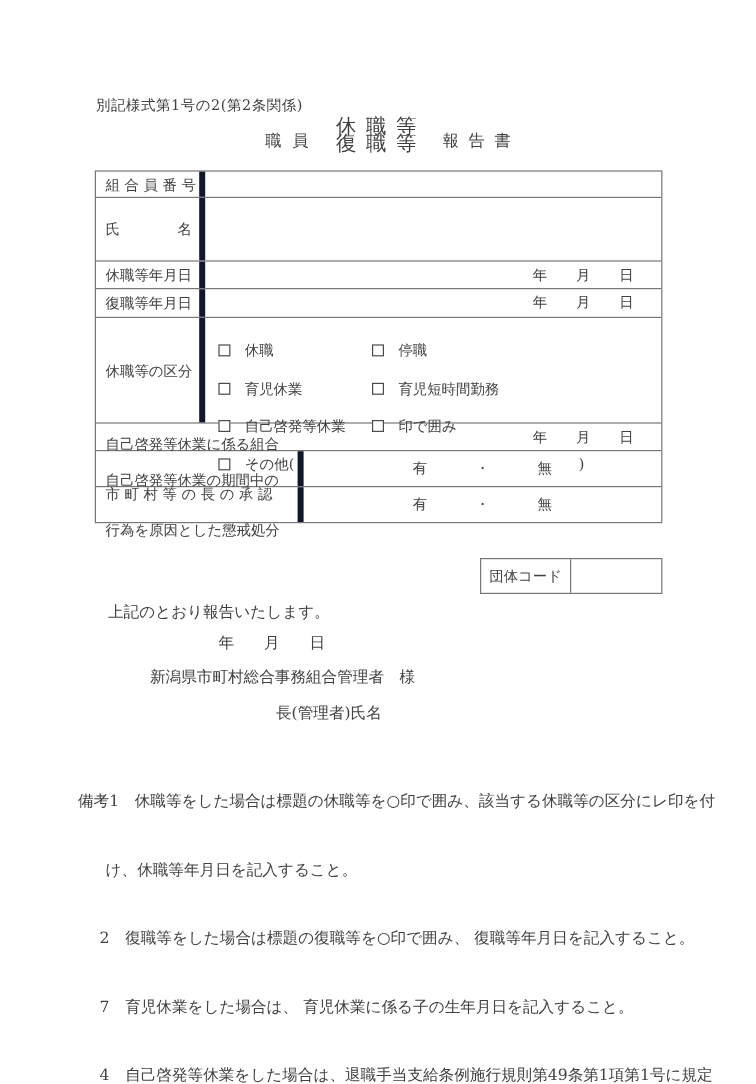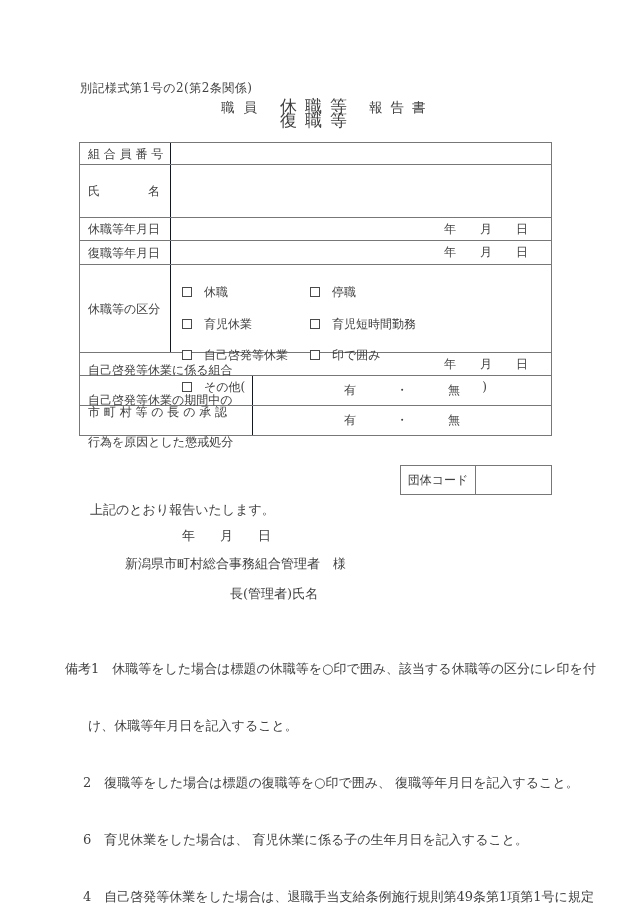--- a/index.html
+++ b/index.html
@@ -8,31 +8,31 @@
     width:630px;height:903px;
     background:#ffffff;
     font-family:"DejaVu Serif","Liberation Serif",serif;
     color:#404040;
     overflow:hidden;
   }
   .abs{position:absolute;}
   .form-id{left:80px;top:80px;font-size:12px;letter-spacing:0.5px;}
 
   
-  .title{left:221px;top:99px;display:flex;align-items:flex-start;gap:14px;}
+  .title{left:221px;top:99px;display:flex;align-items:flex-end;gap:14px;}
   .title-left{font-size:13.5px;letter-spacing:9px;}
   .title-stack{display:flex;flex-direction:column;font-size:17px;line-height:14px;letter-spacing:8px;text-align:center;}
   .title-right{font-size:13.5px;letter-spacing:8px;}
 
   
   .main-table{left:79px;top:142px;width:473px;border:1px solid #777;box-sizing:border-box;}
   .tr{display:flex;box-sizing:border-box;}
   .tr + .tr{border-top:1px solid #777;}
   .td-label{
-    width:91px;flex:none;border-right:1px solid #0f172a;box-sizing:border-box;
+    width:91px;flex:none;border-right:5px solid #0f172a;box-sizing:border-box;
     padding:0 8px;display:flex;align-items:center;font-size:12px;line-height:14px;
     white-space:pre;
   }
   .td-label.wide{width:173px;}
   .td-value{flex:1;position:relative;font-size:12px;box-sizing:border-box;}
   .h21{height:21px;} .h53{height:53px;} .h23{height:23px;} .h24{height:24px;}
   .h88{height:88px;} .h30{height:30px;}
 
   .date-cell{display:flex;align-items:center;justify-content:flex-end;gap:24px;padding-right:23px;}
   .yesno-cell{display:flex;align-items:center;justify-content:center;gap:40px;}
@@ -203,21 +203,21 @@
   </div>
 
   <div class="abs addressee">新潟県市町村総合事務組合管理者　様</div>
 
   <div class="abs signer">長(管理者)氏名</div>
 
   <div class="abs notes">
     <div class="note-line">備考1　休職等をした場合は標題の休職等を○印で囲み、該当する休職等の区分にレ印を付</div>
     <div class="note-line ind-a">け、休職等年月日を記入すること。</div>
     <div class="note-line ind-b">2　復職等をした場合は標題の復職等を○印で囲み、 復職等年月日を記入すること。</div>
-    <div class="note-line ind-b">6　育児休業をした場合は、 育児休業に係る子の生年月日を記入すること。</div>
+    <div class="note-line ind-b">7　育児休業をした場合は、 育児休業に係る子の生年月日を記入すること。</div>
     <div class="note-line ind-b">4　自己啓発等休業をした場合は、退職手当支給条例施行規則第49条第1項第1号に規定</div>
     
     
     
     
     
   </div>
 
 </div>
 

